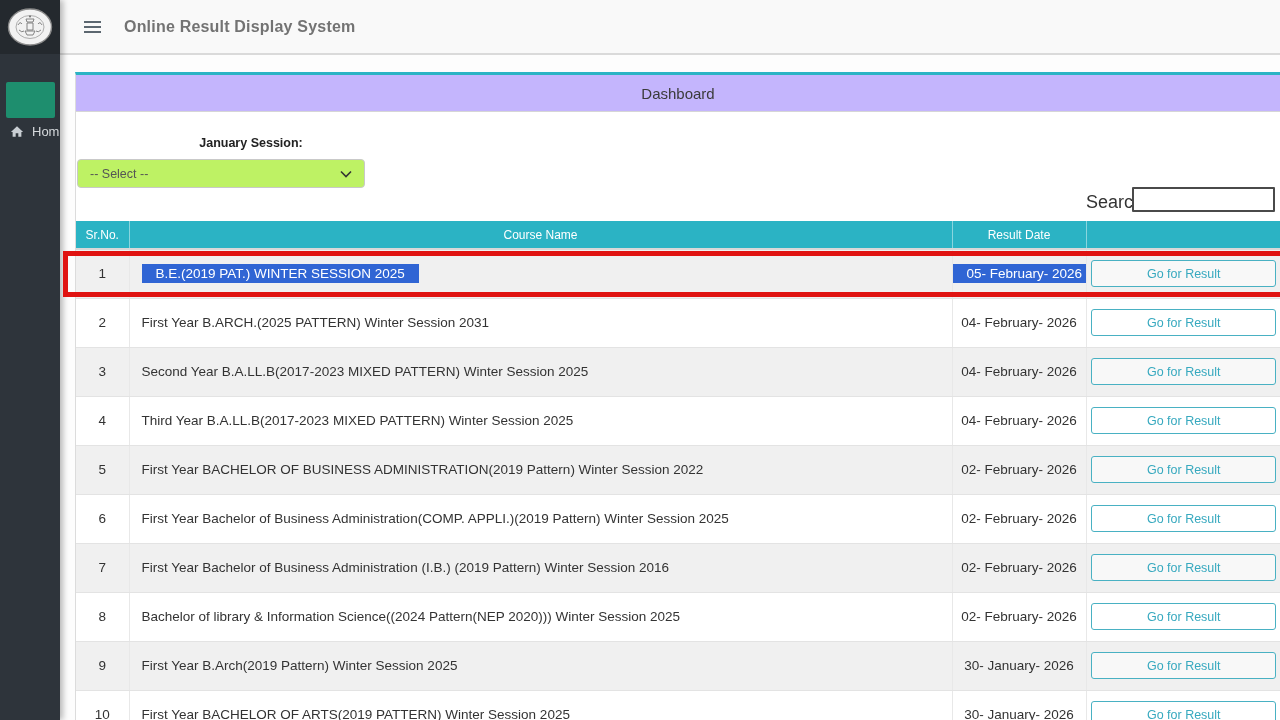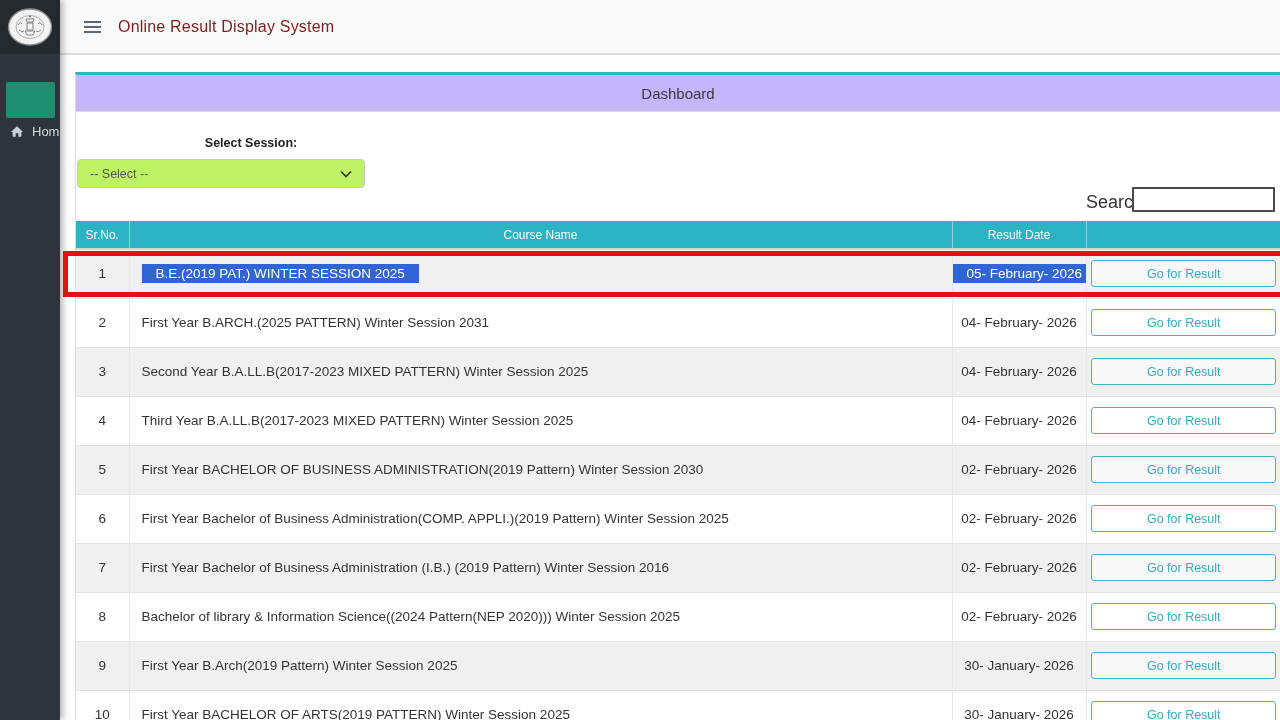--- a/index.html
+++ b/index.html
@@ -31,21 +31,21 @@
   .nav-home .home-icon { flex: 0 0 auto; margin-right: 8px; display: inline-flex; }
 
   
   .topbar {
     position: absolute; left: 60px; top: 0; width: 1220px; height: 55px;
     background: #f9f9f9; border-bottom: 2px solid #dadada;
     display: flex; align-items: center; z-index: 5;
   }
   .hamburger { margin-left: 24px; width: 17px; cursor: pointer; }
   .hamburger span { display: block; height: 2px; background: #5c6770; margin: 3px 0; }
-  .app-title { margin-left: 17px; font-size: 16px; font-weight: normal; color: #7f1d1d; letter-spacing: .2px; }
+  .app-title { margin-left: 23px; font-size: 16px; font-weight: bold; color: #737373; letter-spacing: .2px; }
 
   
   .card {
     position: absolute; left: 75px; top: 72px; width: 1205px; height: 648px;
     background: #fff; border-top: 3px solid #2bb3c4; border-left: 1px solid #dcdcdc;
     overflow: hidden; z-index: 1;
   }
   .card-header {
     height: 37px; background: #c4b5fd; border-bottom: 1px solid #d6d6d6;
     display: flex; align-items: center; justify-content: center;
@@ -136,21 +136,21 @@
     <span></span>
       <span></span>
       <span></span>
   </div>
   <div class="app-title">Online Result Display System</div>
 </div>
 
 <div class="card">
   <div class="card-header">Dashboard</div>
 
-  <div class="session-label">Select Session:</div>
+  <div class="session-label">January Session:</div>
 
   <div class="session-select">
     <span>-- Select --</span>
     <span>
       <svg width="12" height="8" viewBox="0 0 12 8">
           <path d="M1 1.5 L6 6.5 L11 1.5" fill="none" stroke="#333" stroke-width="1.6"></path>
         </svg>
     </span>
   </div>
 
@@ -192,21 +192,21 @@
           <td class="action"><button class="go-btn">Go for Result</button></td>
         </tr>
         <tr class="even">
           <td class="sr">4</td>
           <td class="course"><span>Third Year B.A.LL.B(2017-2023 MIXED PATTERN) Winter Session 2025</span></td>
           <td class="date"><span>04- February- 2026</span></td>
           <td class="action"><button class="go-btn">Go for Result</button></td>
         </tr>
         <tr class="odd">
           <td class="sr">5</td>
-          <td class="course"><span>First Year BACHELOR OF BUSINESS ADMINISTRATION(2019 Pattern) Winter Session 2030</span></td>
+          <td class="course"><span>First Year BACHELOR OF BUSINESS ADMINISTRATION(2019 Pattern) Winter Session 2022</span></td>
           <td class="date"><span>02- February- 2026</span></td>
           <td class="action"><button class="go-btn">Go for Result</button></td>
         </tr>
         <tr class="even">
           <td class="sr">6</td>
           <td class="course"><span>First Year Bachelor of Business Administration(COMP. APPLI.)(2019 Pattern) Winter Session 2025</span></td>
           <td class="date"><span>02- February- 2026</span></td>
           <td class="action"><button class="go-btn">Go for Result</button></td>
         </tr>
         <tr class="odd">

